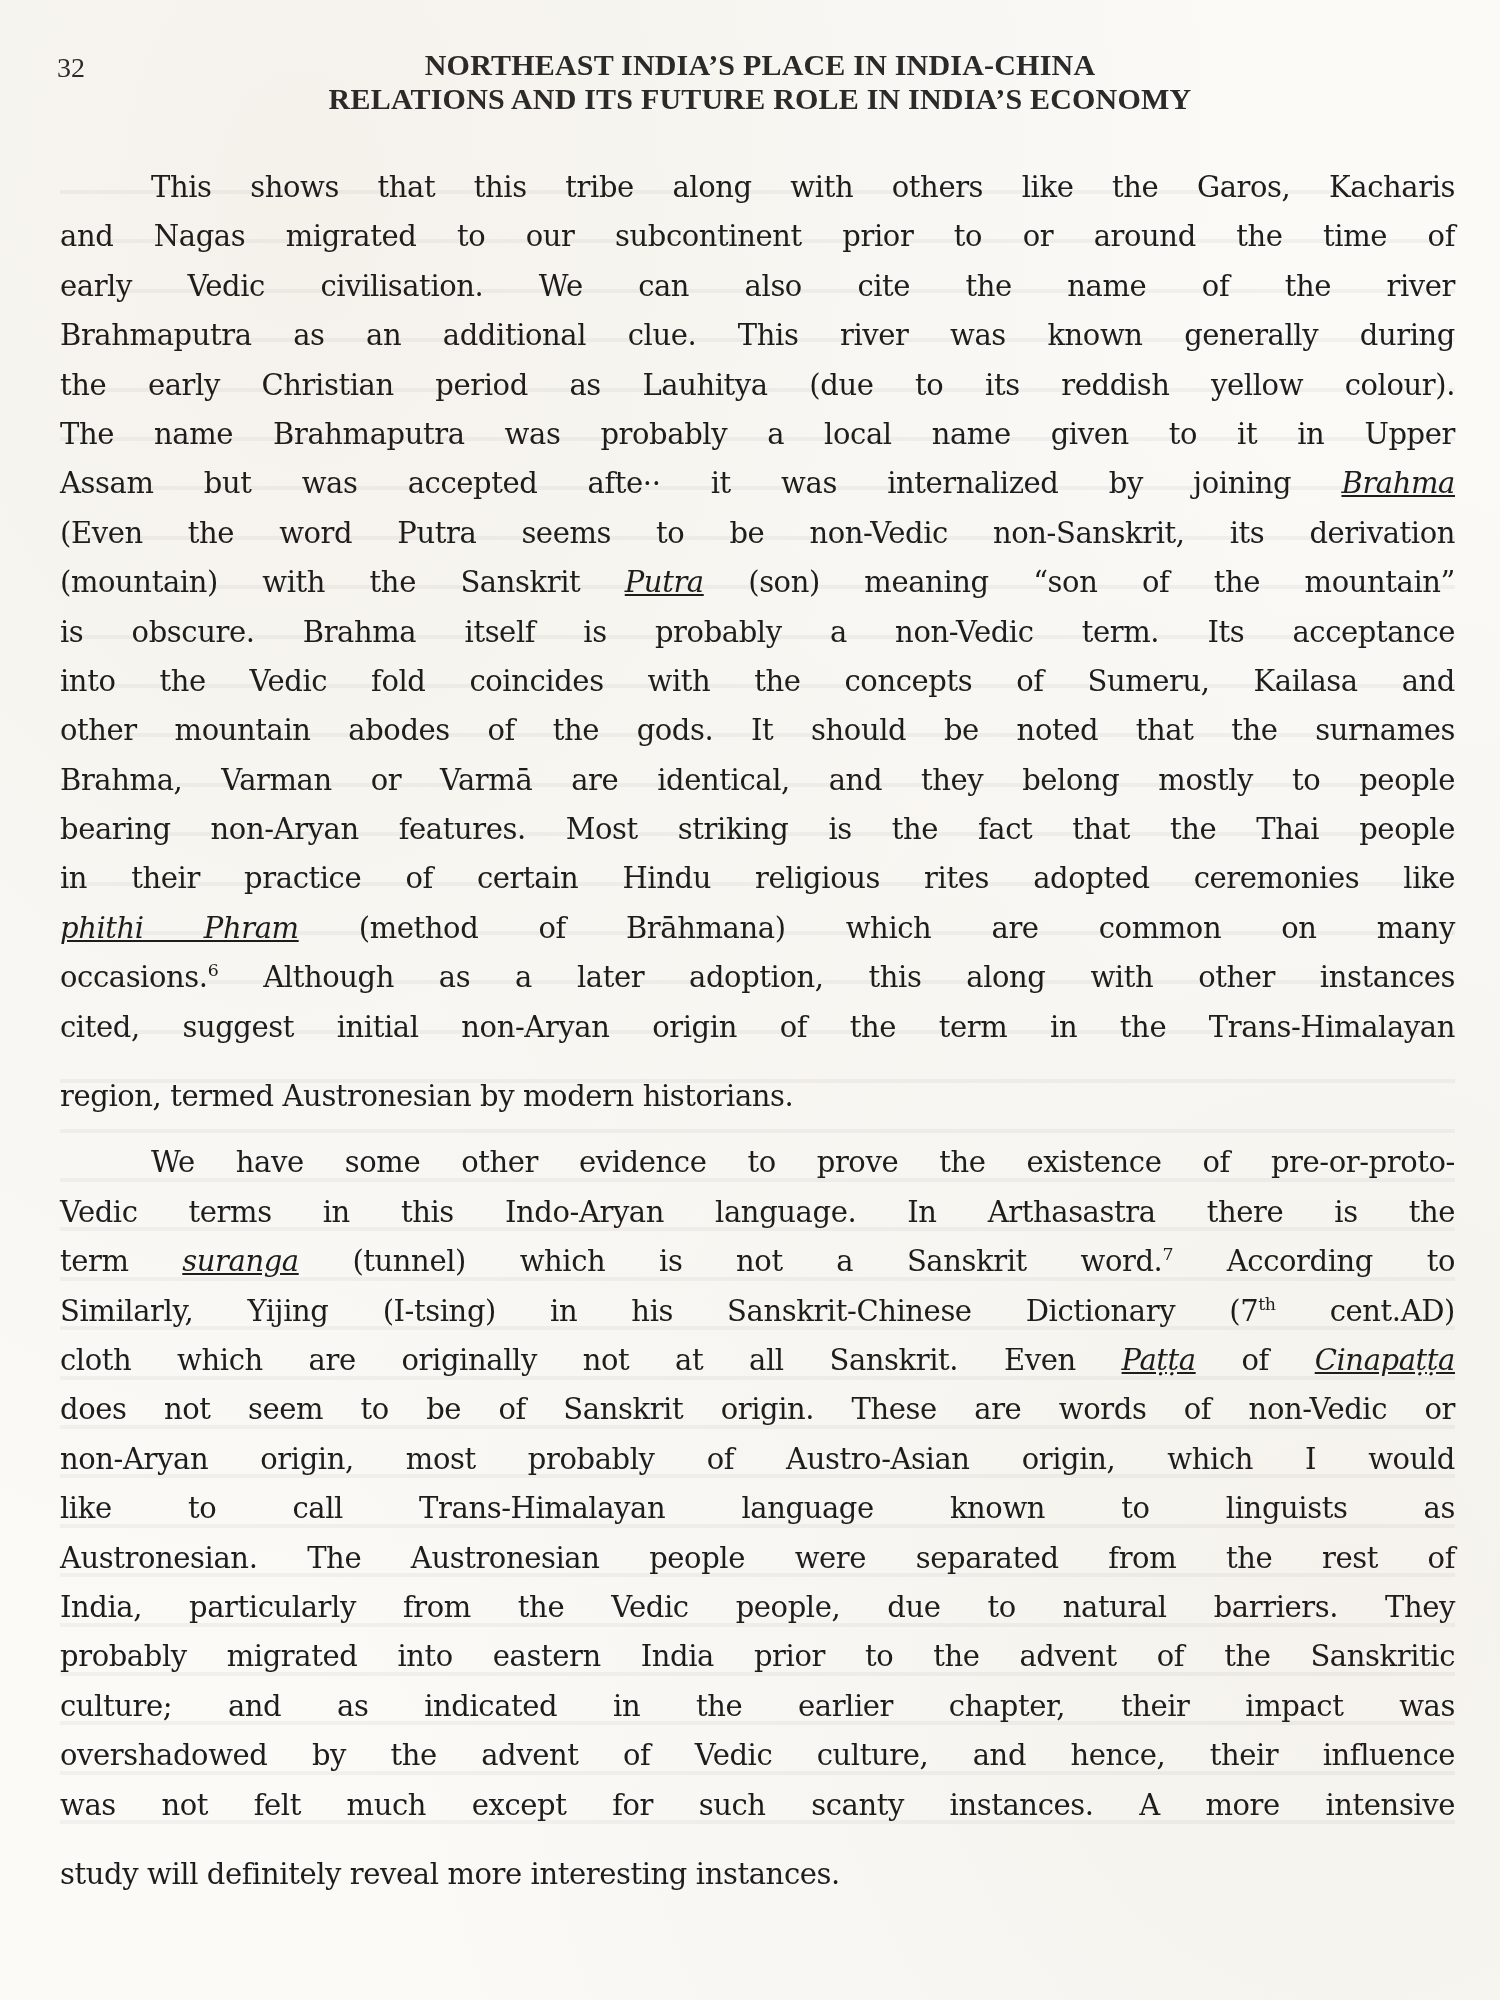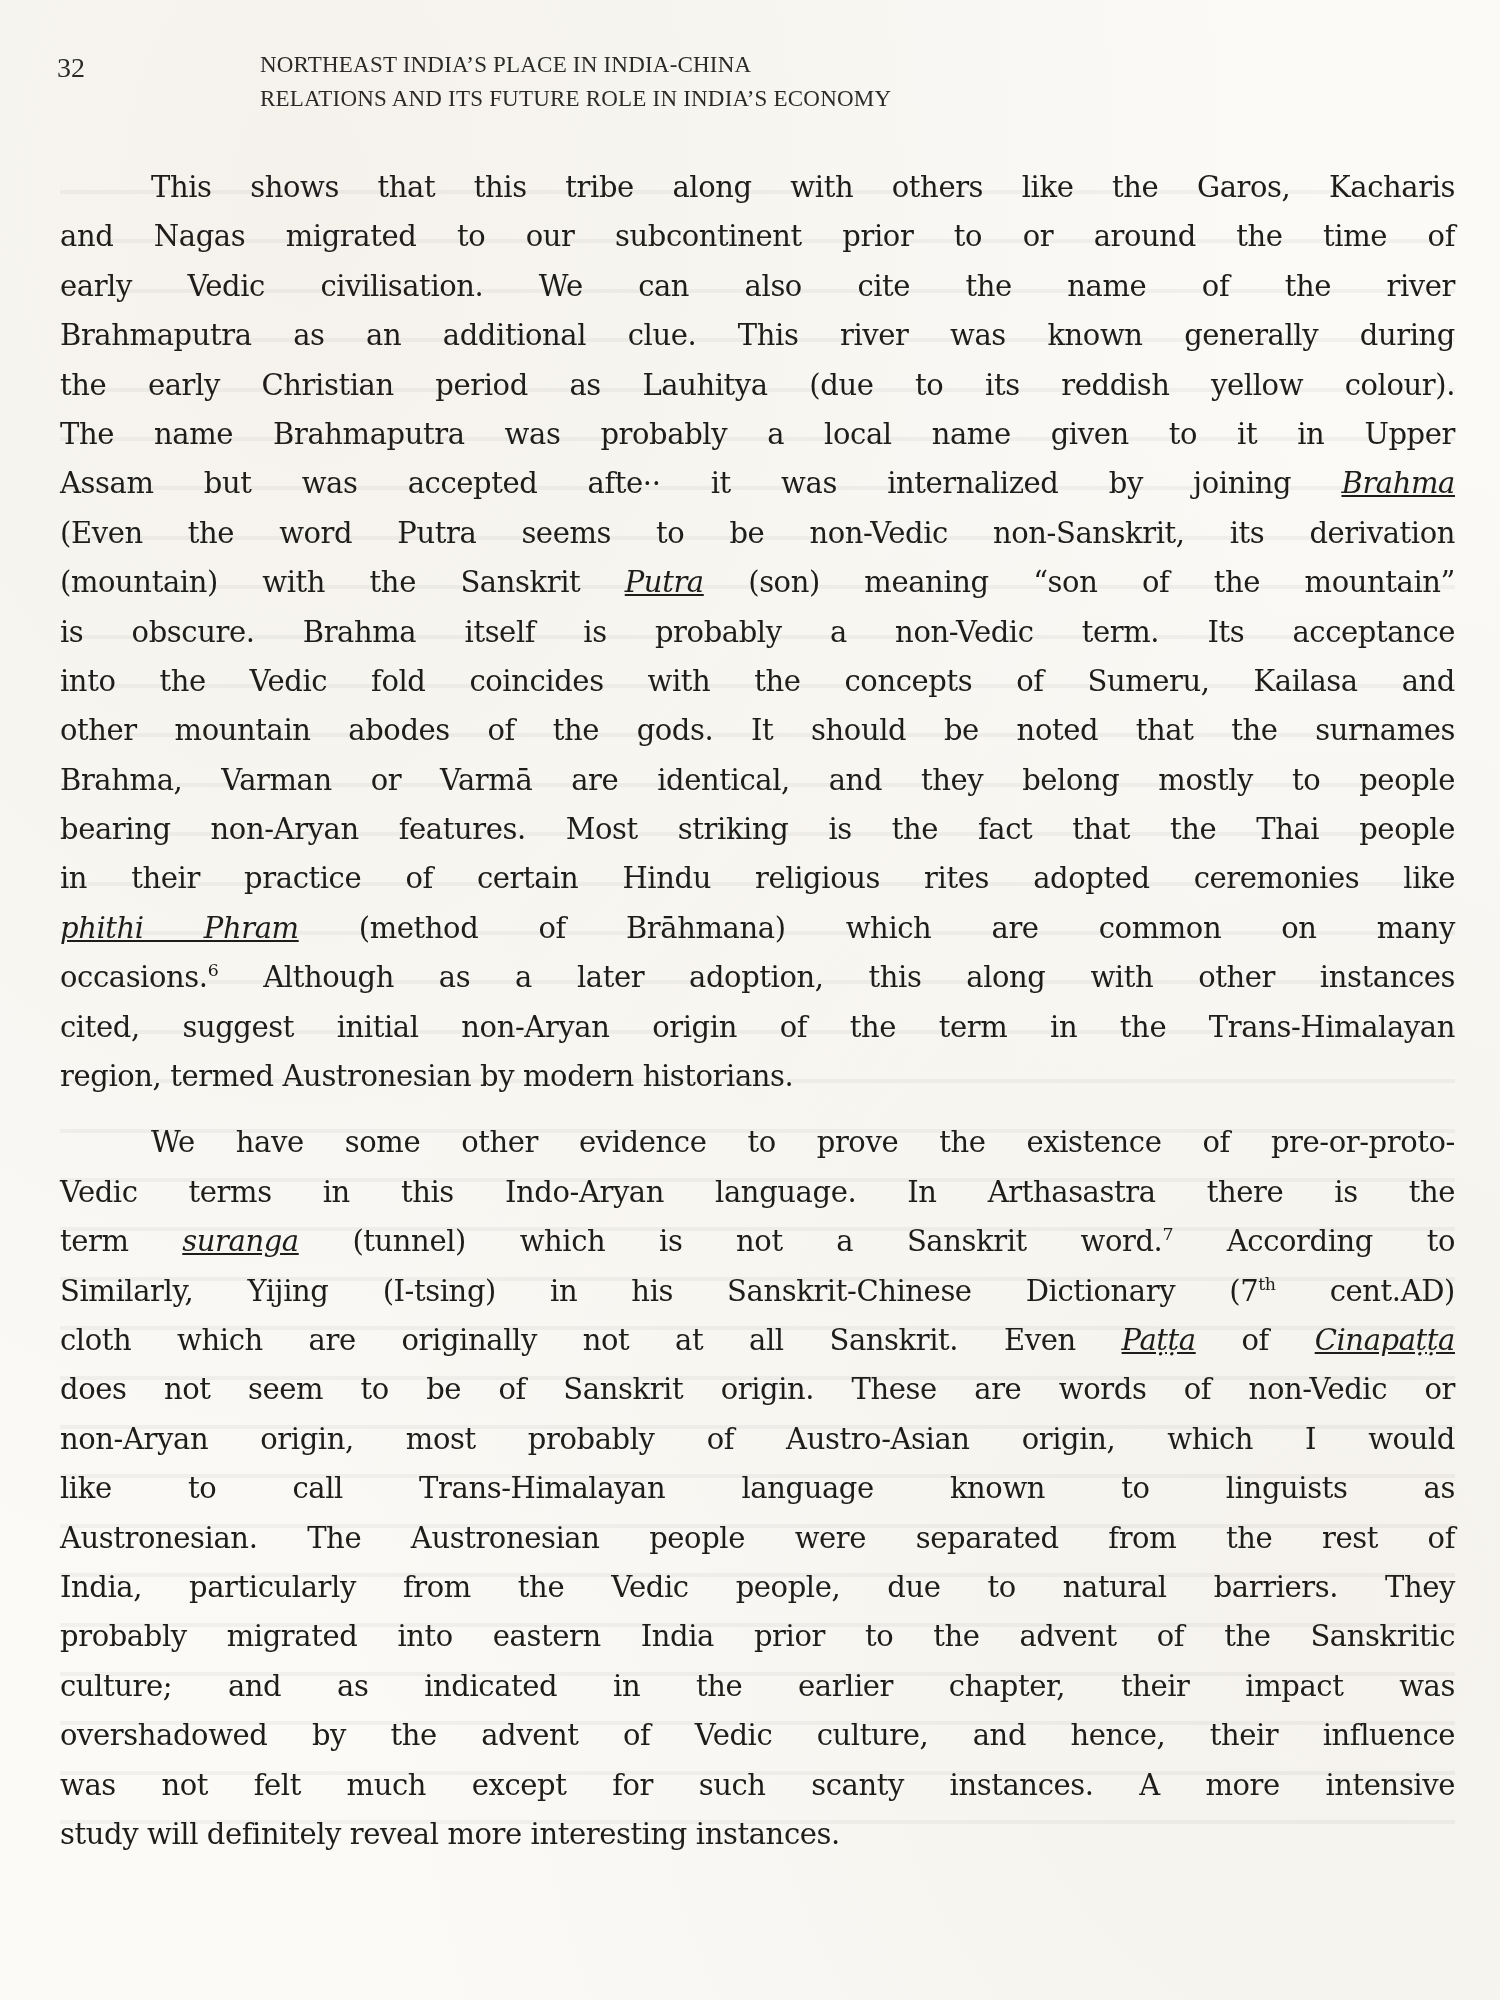--- a/index.html
+++ b/index.html
@@ -31,44 +31,46 @@
     font-family: "Liberation Serif", serif;
     font-size: 28px;
     color: #2b2a28;
     letter-spacing: 0px;
   }
   .running-header {
     position: absolute;
     left: 260px;
     width: 1000px;
     top: 48px;
+    text-align: center;
     font-family: "Liberation Serif", serif;
-    font-size: 23px;
+    font-size: 30px;
     line-height: 34px;
     color: #2b2a28;
     letter-spacing: 0.2px;
+    font-weight: bold;
   }
   .running-header div { white-space: nowrap; }
   .body-text {
     position: absolute;
     left: 60px;
     top: 163px;
     width: 1395px;
   }
   .line {
     height: 49.4px;
     font-size: 29px;
     line-height: 49.4px;
     white-space: nowrap;
     text-align: justify;
     text-align-last: justify;
     letter-spacing: -0.4px;
   }
   .line.indent { padding-left: 91px; }
-  .line.last { text-align-last: left; }
+  .line.last { text-align-last: left; margin-top: 20px; }
   .para-gap { height: 17px; }
   .it { font-style: italic; text-decoration: underline; }
   sup { font-size: 60%; line-height: 0; vertical-align: super; }
   .bleed {
     position: absolute;
     left: 60px; top: 160px;
     width: 1395px; height: 1700px;
     opacity: 0.06;
     pointer-events: none;
     background: repeating-linear-gradient(180deg, transparent 0px, transparent 30px, #555 30px, #555 34px, transparent 34px, transparent 49.4px);

